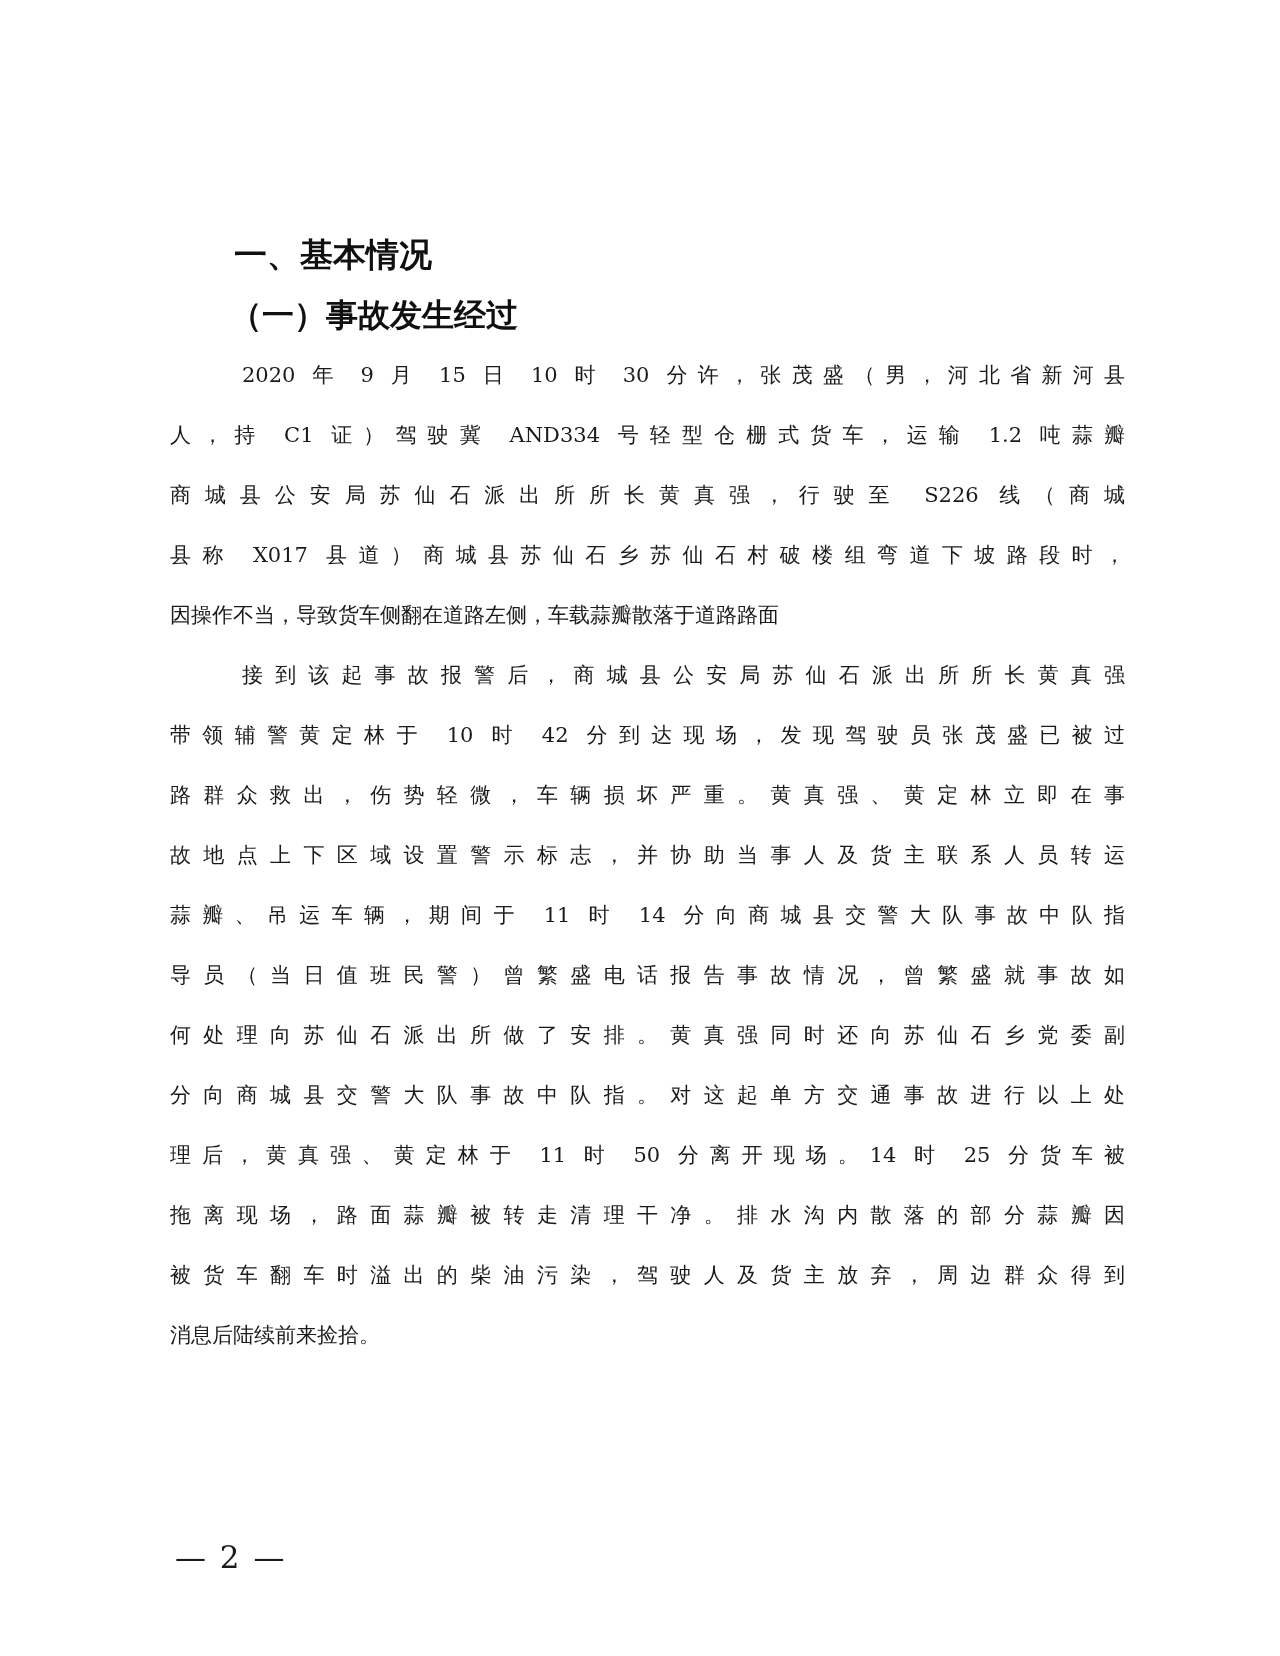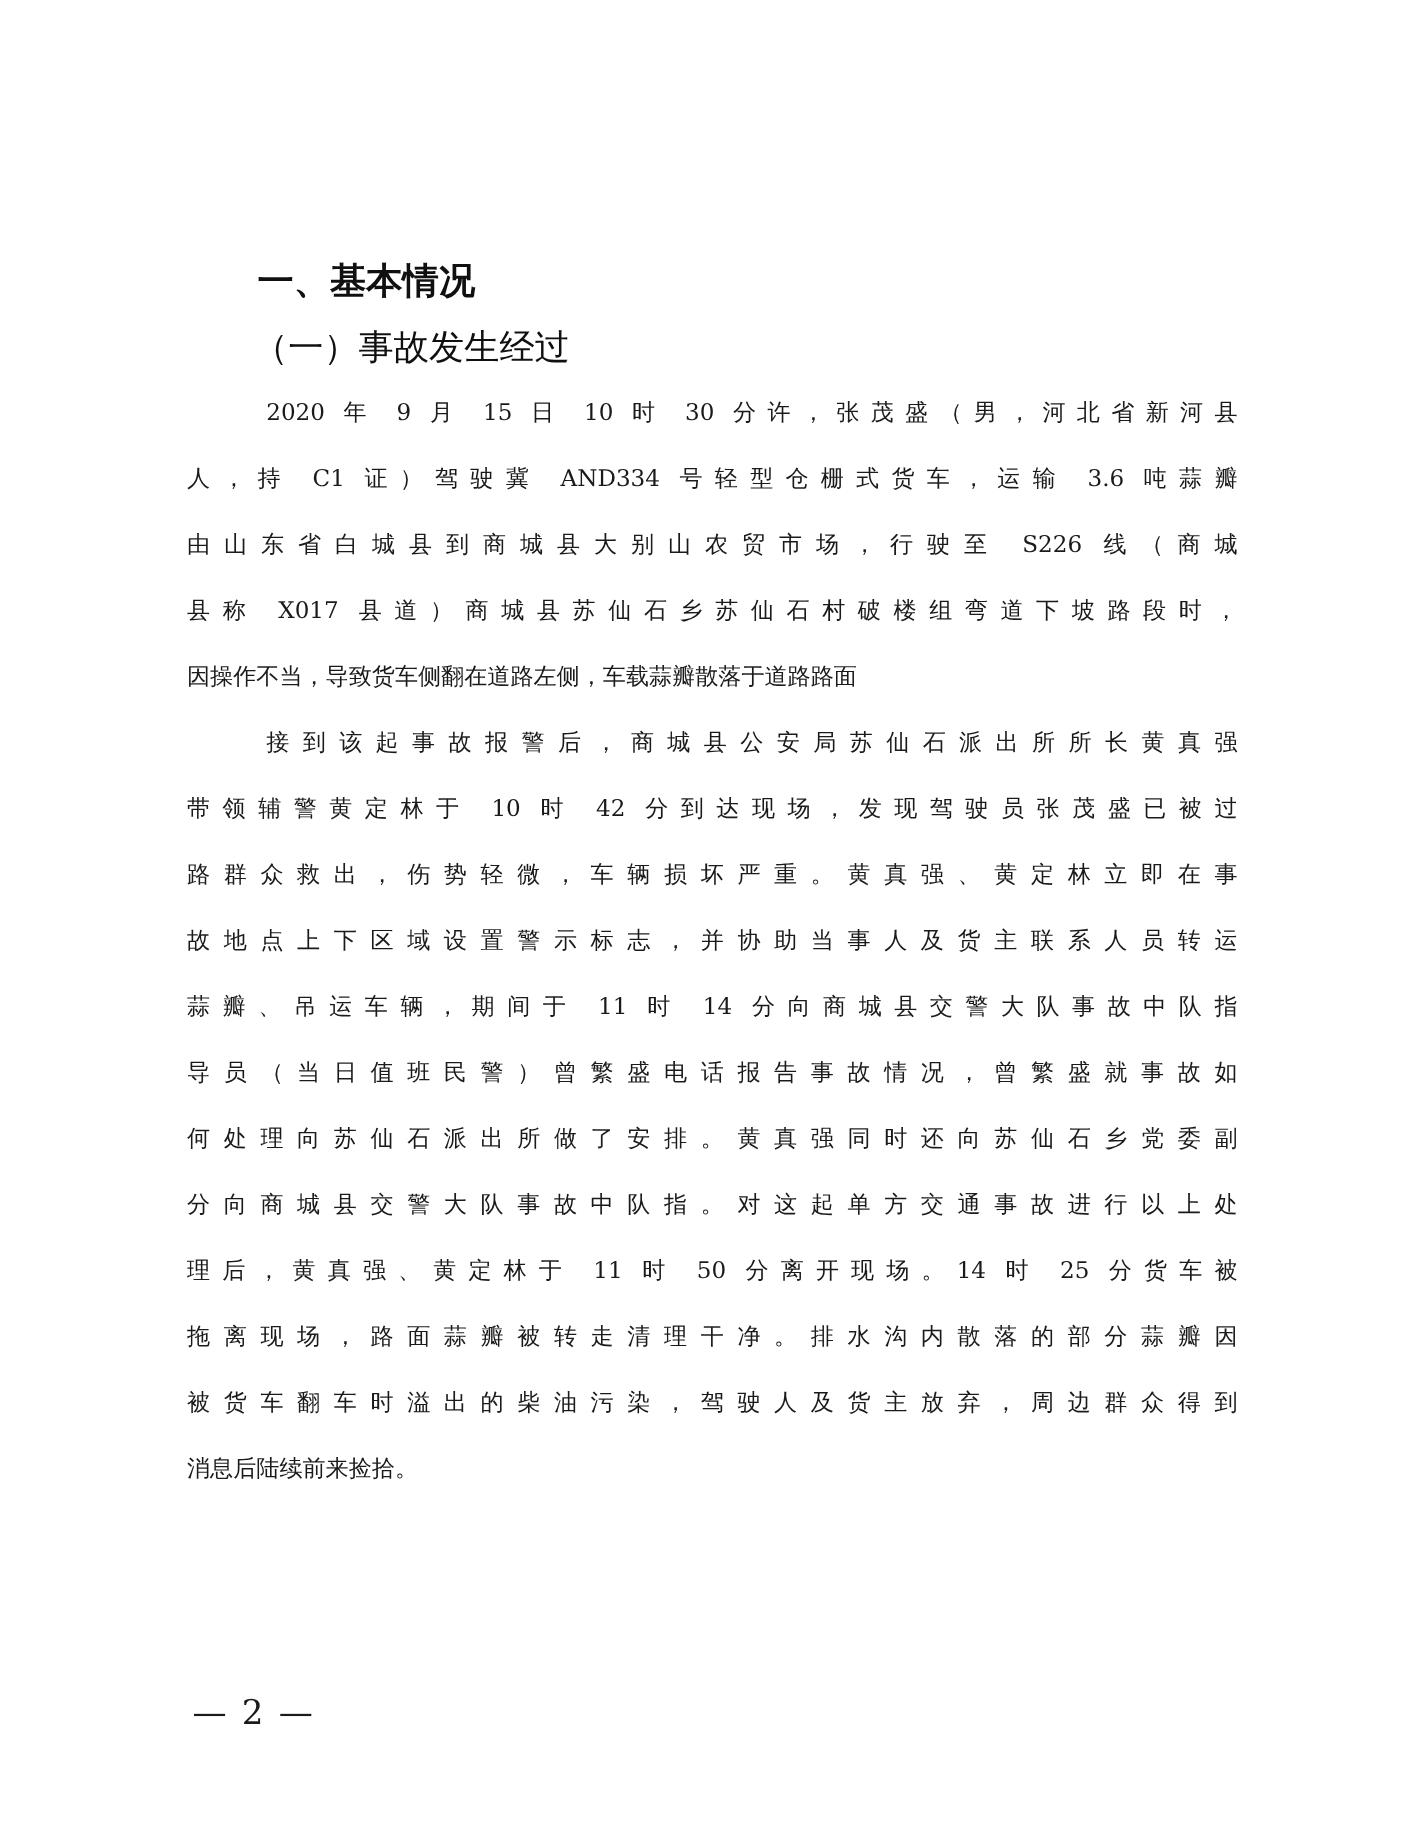--- a/index.html
+++ b/index.html
@@ -32,21 +32,21 @@
     font-weight: 700;
     font-size: 33px;
     color: #101010;
   }
   .subheading {
     margin: 0;
     height: 60px;
     line-height: 60px;
     padding-left: 60px;
     font-family: "DejaVu Serif", "Liberation Serif", serif;
-    font-weight: 400;
+    font-weight: 700;
     font-size: 32px;
     color: #101010;
   }
   .para {
     margin: 0;
   }
   .para .line {
     height: 60px;
     line-height: 60px;
     font-size: 21px;
@@ -73,22 +73,22 @@
 </style>
 </head>
 <body>
 
 <div class="page">
   <div class="content">
     <h1 class="heading">一、基本情况</h1>
     <h2 class="subheading">（一）事故发生经过</h2>
     <div class="para">
         <div class="line">2020 年 9 月 15 日 10 时 30 分许，张茂盛（男，河北省新河县</div>
-        <div class="line">人，持 C1 证）驾驶冀 AND334 号轻型仓栅式货车，运输 3.6 吨蒜瓣</div>
-        <div class="line">由山东省白城县到商城县大别山农贸市场，行驶至 S226 线（商城</div>
+        <div class="line">人，持 C1 证）驾驶冀 AND334 号轻型仓栅式货车，运输 1.2 吨蒜瓣</div>
+        <div class="line">商城县公安局苏仙石派出所所长黄真强，行驶至 S226 线（商城</div>
         <div class="line">县称 X017 县道）商城县苏仙石乡苏仙石村破楼组弯道下坡路段时，</div>
         <div class="line">因操作不当，导致货车侧翻在道路左侧，车载蒜瓣散落于道路路面</div>
       </div>
     <div class="para">
         <div class="line">接到该起事故报警后，商城县公安局苏仙石派出所所长黄真强</div>
         <div class="line">带领辅警黄定林于 10 时 42 分到达现场，发现驾驶员张茂盛已被过</div>
         <div class="line">路群众救出，伤势轻微，车辆损坏严重。黄真强、黄定林立即在事</div>
         <div class="line">故地点上下区域设置警示标志，并协助当事人及货主联系人员转运</div>
         <div class="line">蒜瓣、吊运车辆，期间于 11 时 14 分向商城县交警大队事故中队指</div>
         <div class="line">导员（当日值班民警）曾繁盛电话报告事故情况，曾繁盛就事故如</div>

